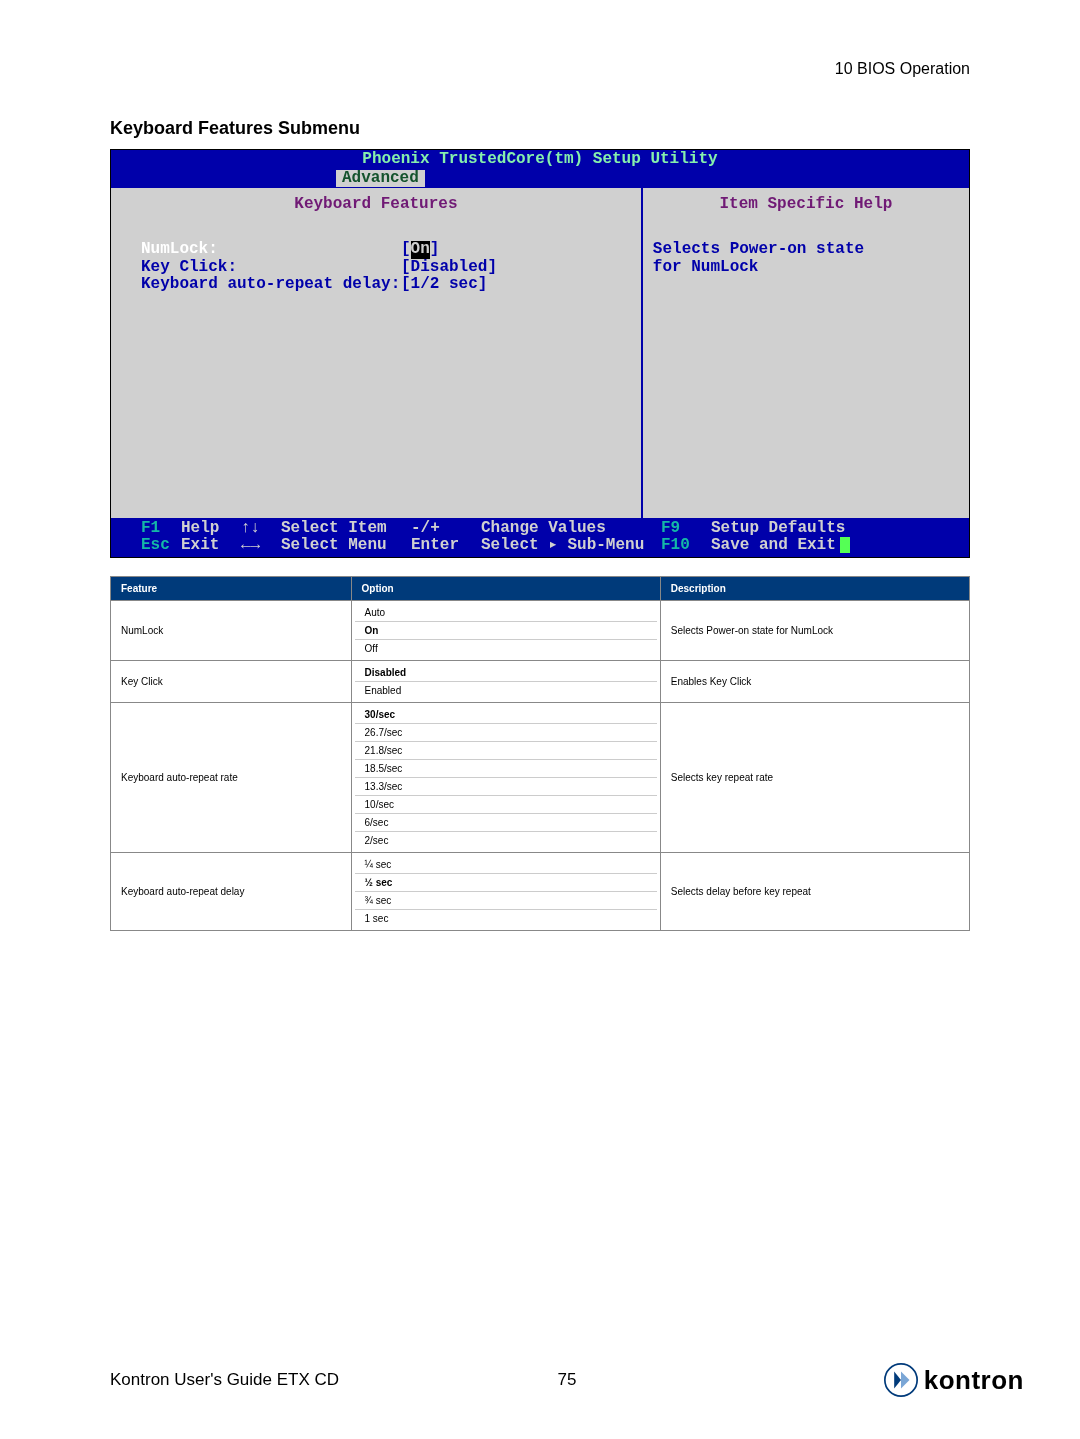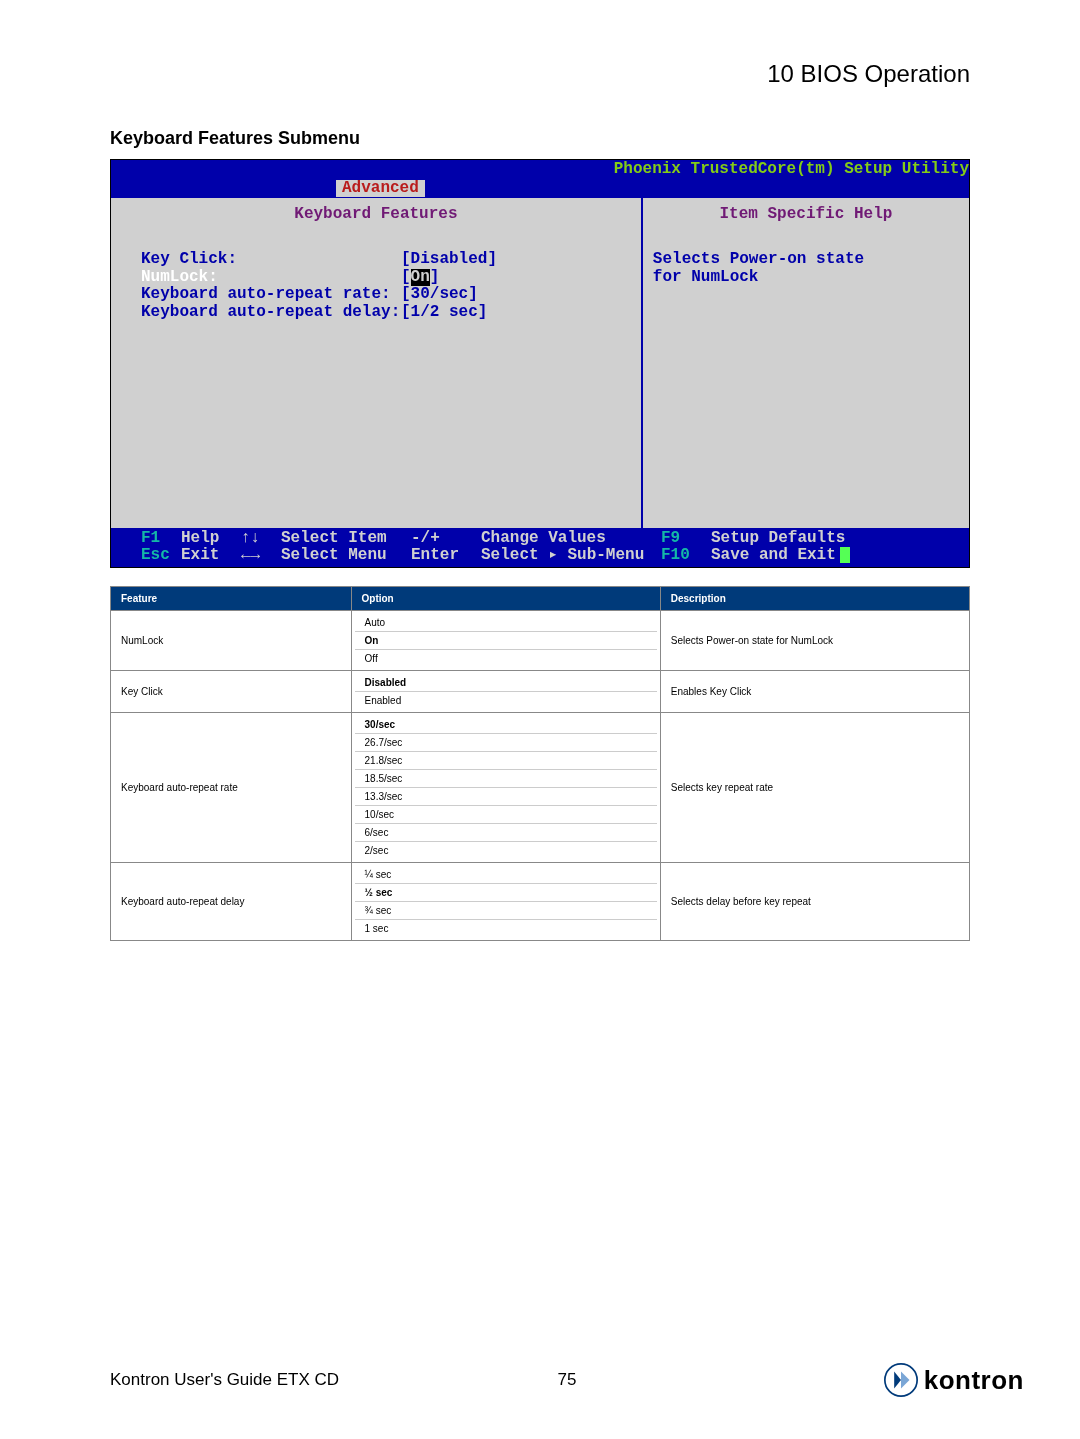--- a/index.html
+++ b/index.html
@@ -10,57 +10,57 @@
     width: 1080px;
     height: 1439px;
     position: relative;
     color: #000;
   }
   .page {
     padding: 60px 110px 0 110px;
   }
   .chapter {
     text-align: right;
-    font-size: 24px;
+    font-size: 16px;
     font-weight: 400;
     margin-bottom: 40px;
   }
   .section-title {
     font-size: 18px;
     font-weight: 700;
     margin-bottom: 10px;
   }
 
   
   .bios {
     font-family: "Courier New", monospace;
     font-size: 16px;
     font-weight: bold;
     line-height: 1.1;
     width: 100%;
     border: 1px solid #000;
   }
   .bios .titlebar {
     background: #0000AA;
-    color: #84cc16;
-    text-align: right;
+    color: #86efac;
+    text-align: center;
     padding: 1px 0;
   }
   .bios .menubar {
     background: #0000AA;
     color: #0000AA;
     position: relative;
     height: 18px;
   }
   .bios .menubar .active {
     position: absolute;
     left: 225px;
     top: 0;
     background: #d0d0d0;
-    color: #b91c1c;
+    color: #14532d;
     padding: 0 6px;
   }
   .bios .body {
     background: #d0d0d0;
     display: flex;
     height: 330px;
   }
   .bios .left {
     flex: 1.6;
     padding: 8px 10px 8px 30px;
@@ -169,30 +169,26 @@
   <div class="bios">
     <div class="titlebar">Phoenix TrustedCore(tm) Setup Utility</div>
     <div class="menubar">
       <span class="active">Advanced</span>
     </div>
     <div class="body">
       <div class="left">
         <div class="panel-title">Keyboard Features</div>
         <div id="bios-items">
             <div class="row">
-              <span class="lbl">Key Click:</span>
-              <span class="sel">[<span class="valtxt">Disabled</span>]</span>
-            </div>
-            <div class="row">
               <span class="lbl hl">NumLock:</span>
               <span class="sel hl">[<span class="valtxt">On</span>]</span>
             </div>
             <div class="row">
-              <span class="lbl">Keyboard auto-repeat rate:</span>
-              <span class="sel">[<span class="valtxt">30/sec</span>]</span>
+              <span class="lbl">Key Click:</span>
+              <span class="sel">[<span class="valtxt">Disabled</span>]</span>
             </div>
             <div class="row">
               <span class="lbl">Keyboard auto-repeat delay:</span>
               <span class="sel">[<span class="valtxt">1/2 sec</span>]</span>
             </div>
           </div>
       </div>
       <div class="right">
         <div class="panel-title">Item Specific Help</div>
         <div class="help">

